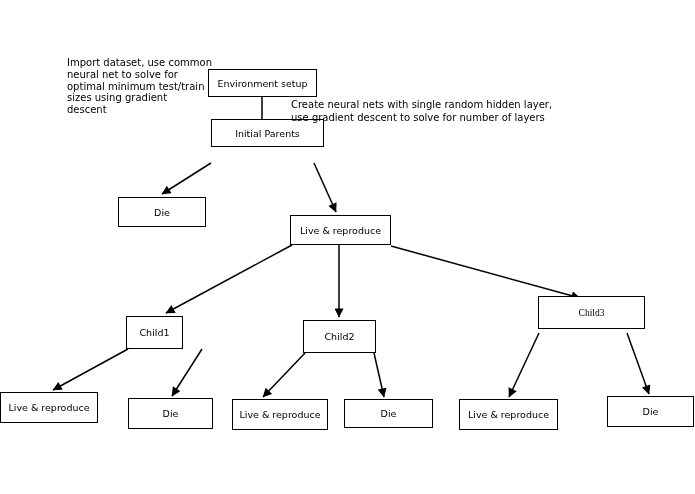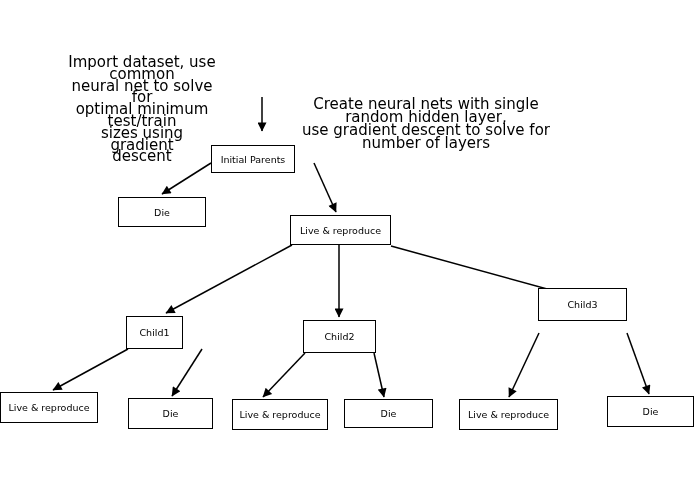--- a/index.html
+++ b/index.html
@@ -31,33 +31,33 @@
     display: flex;
     align-items: center;
     justify-content: center;
     text-align: center;
     box-sizing: border-box;
     white-space: nowrap;
   }
   .note {
     position: absolute;
     color: #000000;
-    font-size: 15px;
+    font-size: 10px;
     line-height: 13px;
     white-space: pre-line;
-    text-align: center;
+    text-align: left;
   }
   
   .n-env    { left: 208px; top:  69px; width: 109px; height: 28px; }
-  .n-ip     { left: 211px; top: 145px; width: 84px; height: 28px; }
+  .n-ip     { left: 211px; top: 119px; width: 113px; height: 28px; }
   .n-dietop { left: 118px; top: 197px; width:  88px; height: 30px; }
   .n-live   { left: 290px; top: 215px; width: 101px; height: 30px; }
   .n-c1     { left: 126px; top: 316px; width:  57px; height: 33px; }
   .n-c2     { left: 303px; top: 320px; width:  73px; height: 33px; }
-  .n-c3     { left: 538px; top: 288px; width:  89px; height: 33px; }
+  .n-c3     { left: 538px; top: 296px; width:  107px; height: 33px; font-family: Liberation Serif, serif; }
   .n-lc1    { left:   0px; top: 392px; width:  98px; height: 31px; }
   .n-dc1    { left: 128px; top: 398px; width:  85px; height: 31px; }
   .n-lc2    { left: 232px; top: 399px; width:  96px; height: 31px; }
   .n-dc2    { left: 344px; top: 399px; width:  89px; height: 29px; }
   .n-lc3    { left: 459px; top: 399px; width:  99px; height: 31px; }
   .n-dc3    { left: 607px; top: 396px; width:  87px; height: 31px; }
   
   .a-import   { left:  67px; top:  57px; width: 150px; line-height: 11.8px; }
   .a-create   { left: 291px; top: 98px; width: 270px; }
   .a-topplay  { left:  82px; top: 156px; width: 140px; }
@@ -84,20 +84,21 @@
       <line x1="391" y1="246" x2="580" y2="298" marker-end="url(#arrow)"></line>
       <line x1="128" y1="349" x2="53" y2="390" marker-end="url(#arrow)"></line>
       <line x1="202" y1="349" x2="172" y2="396" marker-end="url(#arrow)"></line>
       <line x1="305" y1="353" x2="263" y2="397" marker-end="url(#arrow)"></line>
       <line x1="374" y1="353" x2="384" y2="397" marker-end="url(#arrow)"></line>
       <line x1="539" y1="333" x2="509" y2="397" marker-end="url(#arrow)"></line>
       <line x1="627" y1="333" x2="649" y2="394" marker-end="url(#arrow)"></line>
     </g>
   </svg>
 
+  <div class="node n-env">Environment setup</div>
   <div class="node n-ip">Initial Parents</div>
   <div class="node n-dietop">Die</div>
   <div class="node n-live">Live &amp; reproduce</div>
   <div class="node n-c1">Child1</div>
   <div class="node n-c2">Child2</div>
   <div class="node n-c3">Child3</div>
   <div class="node n-lc1">Live &amp; reproduce</div>
   <div class="node n-dc1">Die</div>
   <div class="node n-lc2">Live &amp; reproduce</div>
   <div class="node n-dc2">Die</div>

